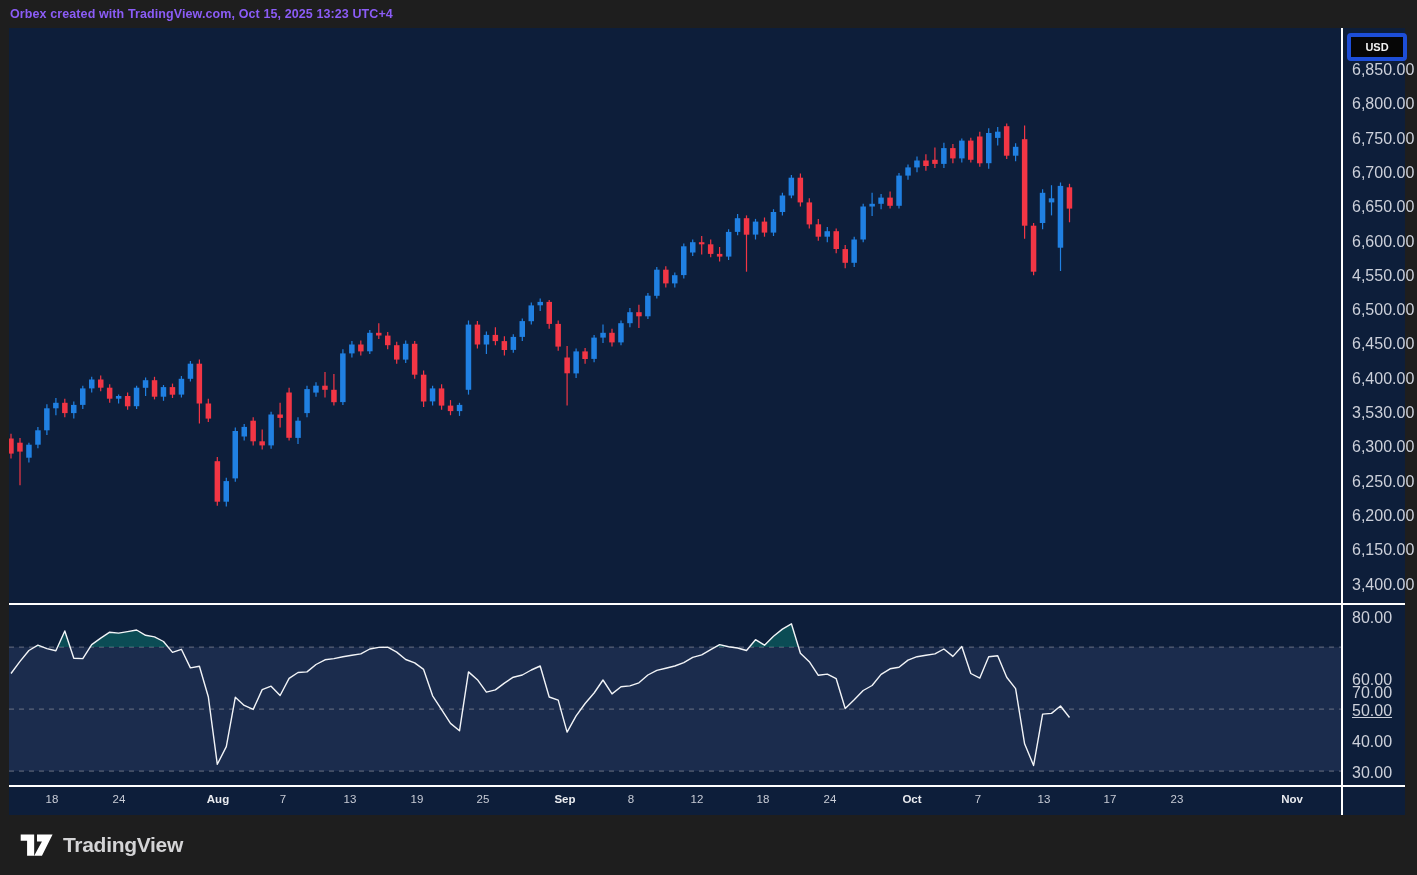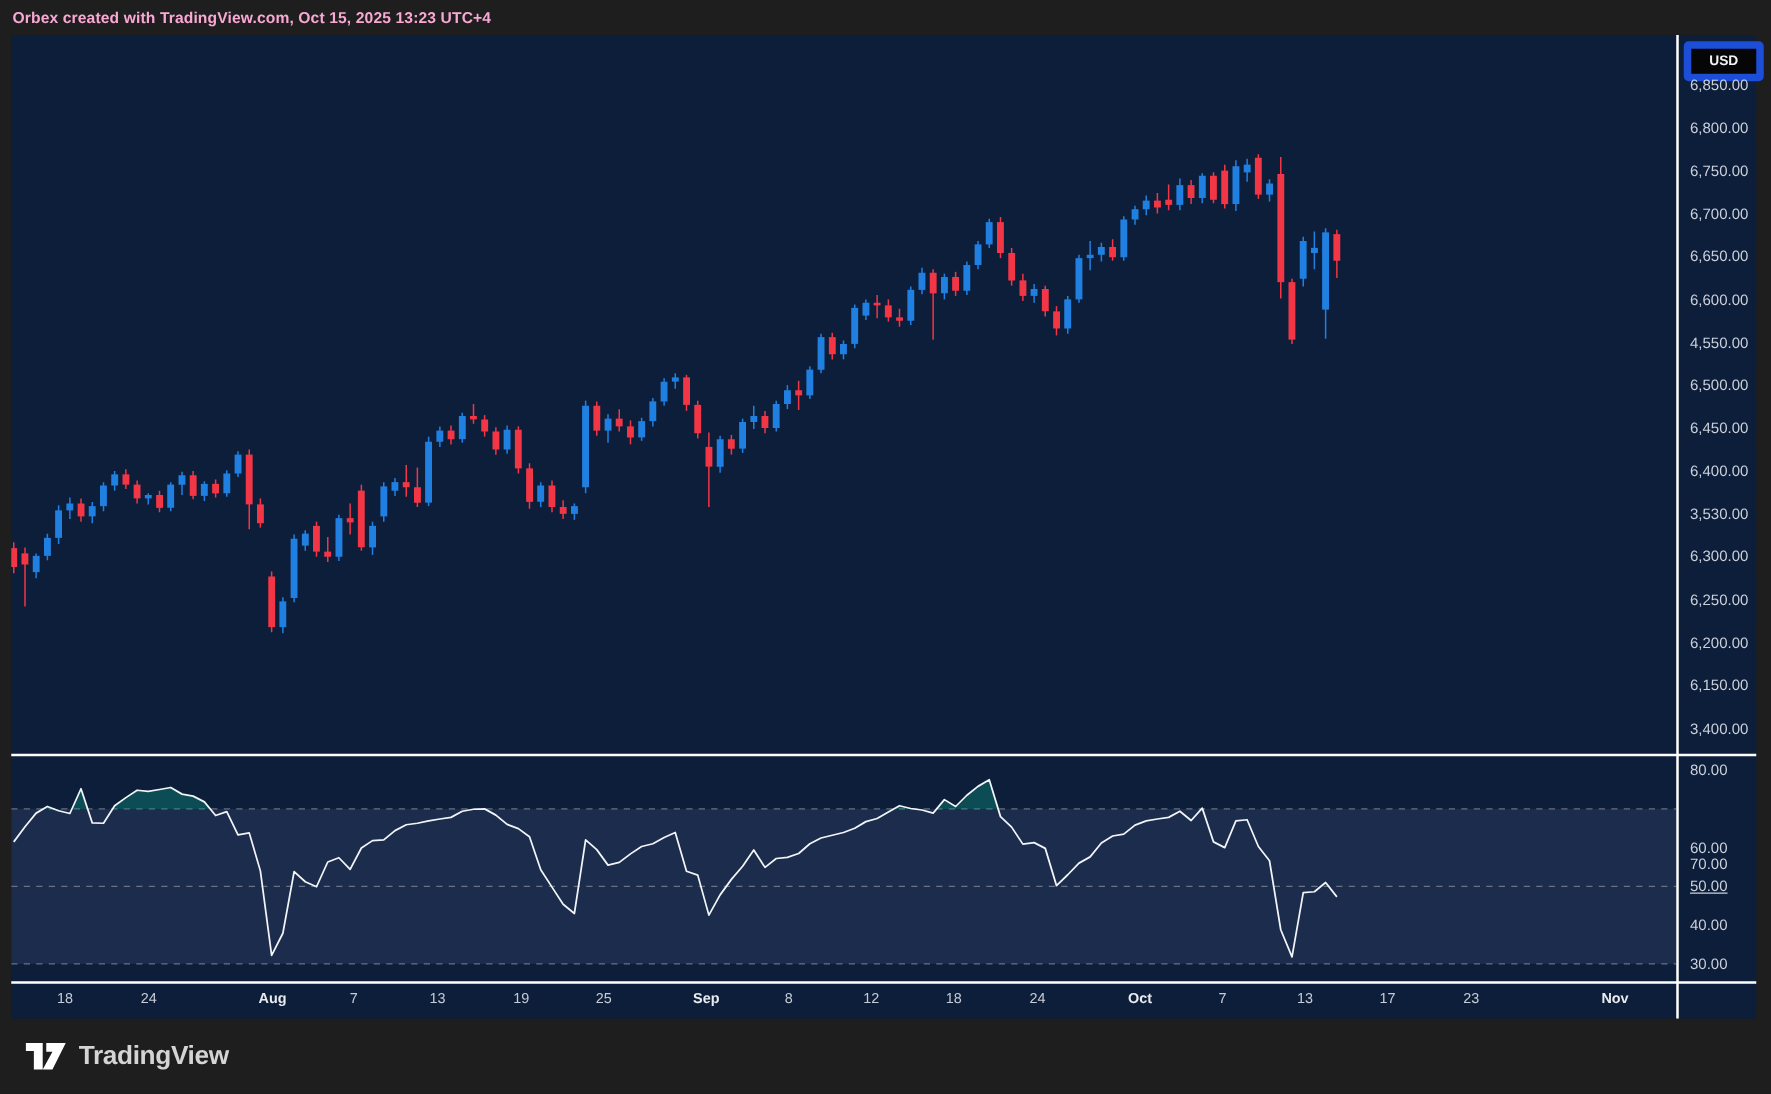--- a/index.html
+++ b/index.html
@@ -6,40 +6,40 @@
   body{
     width:1417px;height:875px;position:relative;overflow:hidden;
     background:#1e1e1e;
     font-family:"Liberation Sans","DejaVu Sans",sans-serif;
   }
   .topbar{
     position:absolute;left:0;top:0;width:1417px;height:28px;
     background:#1e1e1e;display:flex;align-items:center;
   }
   .topbar span{
-    margin-left:10px;font-size:12.5px;font-weight:bold;color:#f9a8d4;letter-spacing:.1px;
+    margin-left:10px;font-size:12.5px;font-weight:bold;color:#8b5cf6;letter-spacing:.1px;
   }
   .chart-block{
     position:absolute;left:9px;top:28px;width:1396px;height:787px;
     background:#0d1e3a;
   }
   .pane-svg{position:absolute;left:0;display:block;}
   #price-pane{top:0;}
   #rsi-pane{top:576px;}
   .divider-h{position:absolute;left:0;width:1396px;background:#ffffff;}
   .divider-v{position:absolute;top:0;width:2px;height:787px;background:#ffffff;left:1332px;}
   .price-axis{
     position:absolute;left:1334px;top:0;width:62px;height:758px;
   }
   .axis-label{
-    position:absolute;left:9px;font-size:12px;color:#ccd0da;white-space:nowrap;
+    position:absolute;left:9px;font-size:16px;color:#ccd0da;white-space:nowrap;
   }
   .currency-badge{
     position:absolute;left:4px;top:5px;width:52px;height:20px;
-    background:#060606;border:6px solid #1d4ed8;border-radius:4px;
+    background:#060606;border:4px solid #1d4ed8;border-radius:4px;
     color:#f2f2f2;font-size:11px;font-weight:bold;
     display:flex;align-items:center;justify-content:center;
   }
   .time-axis{
     position:absolute;left:0;top:758px;width:1332px;height:29px;
   }
   .time-label{
     position:absolute;top:7px;width:44px;margin-left:-22px;text-align:center;
     font-size:11.5px;color:#c8ccd6;
   }

